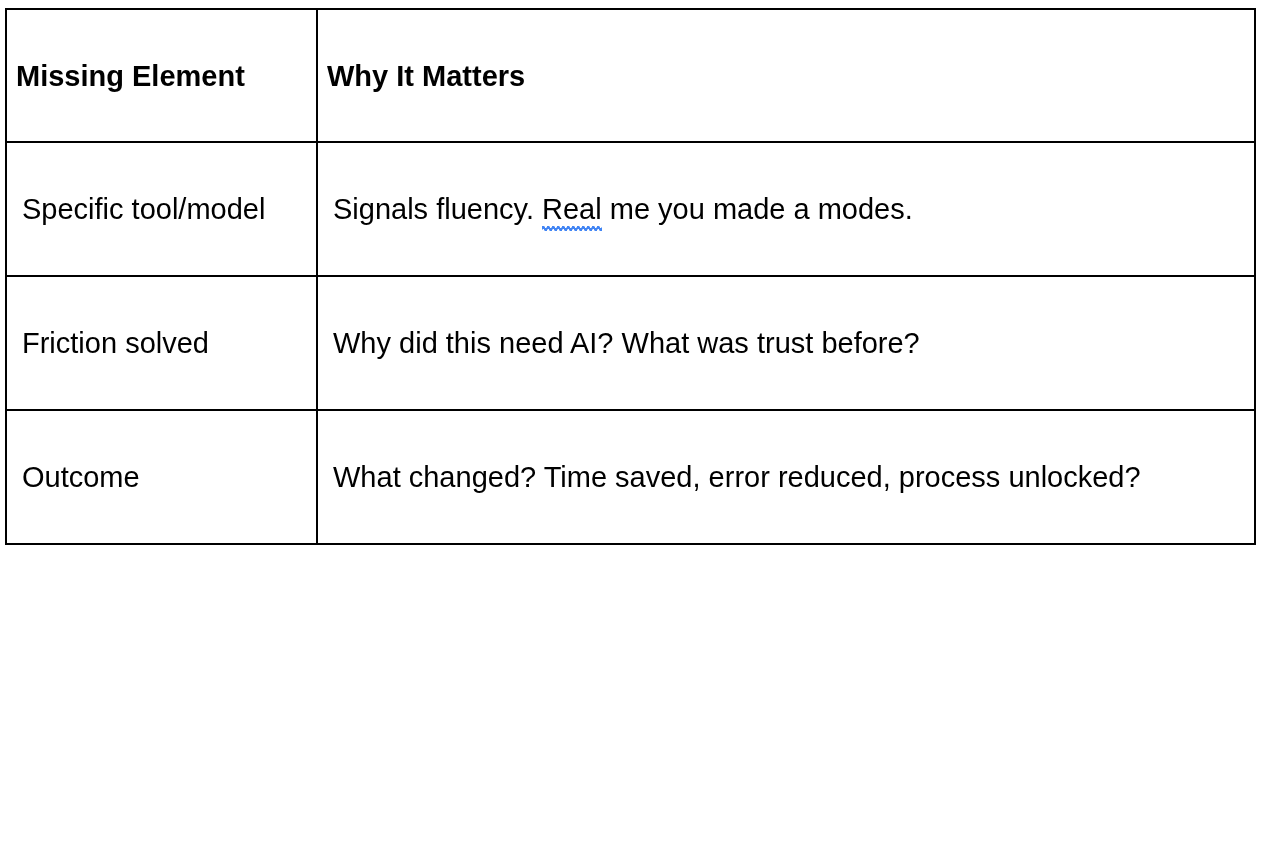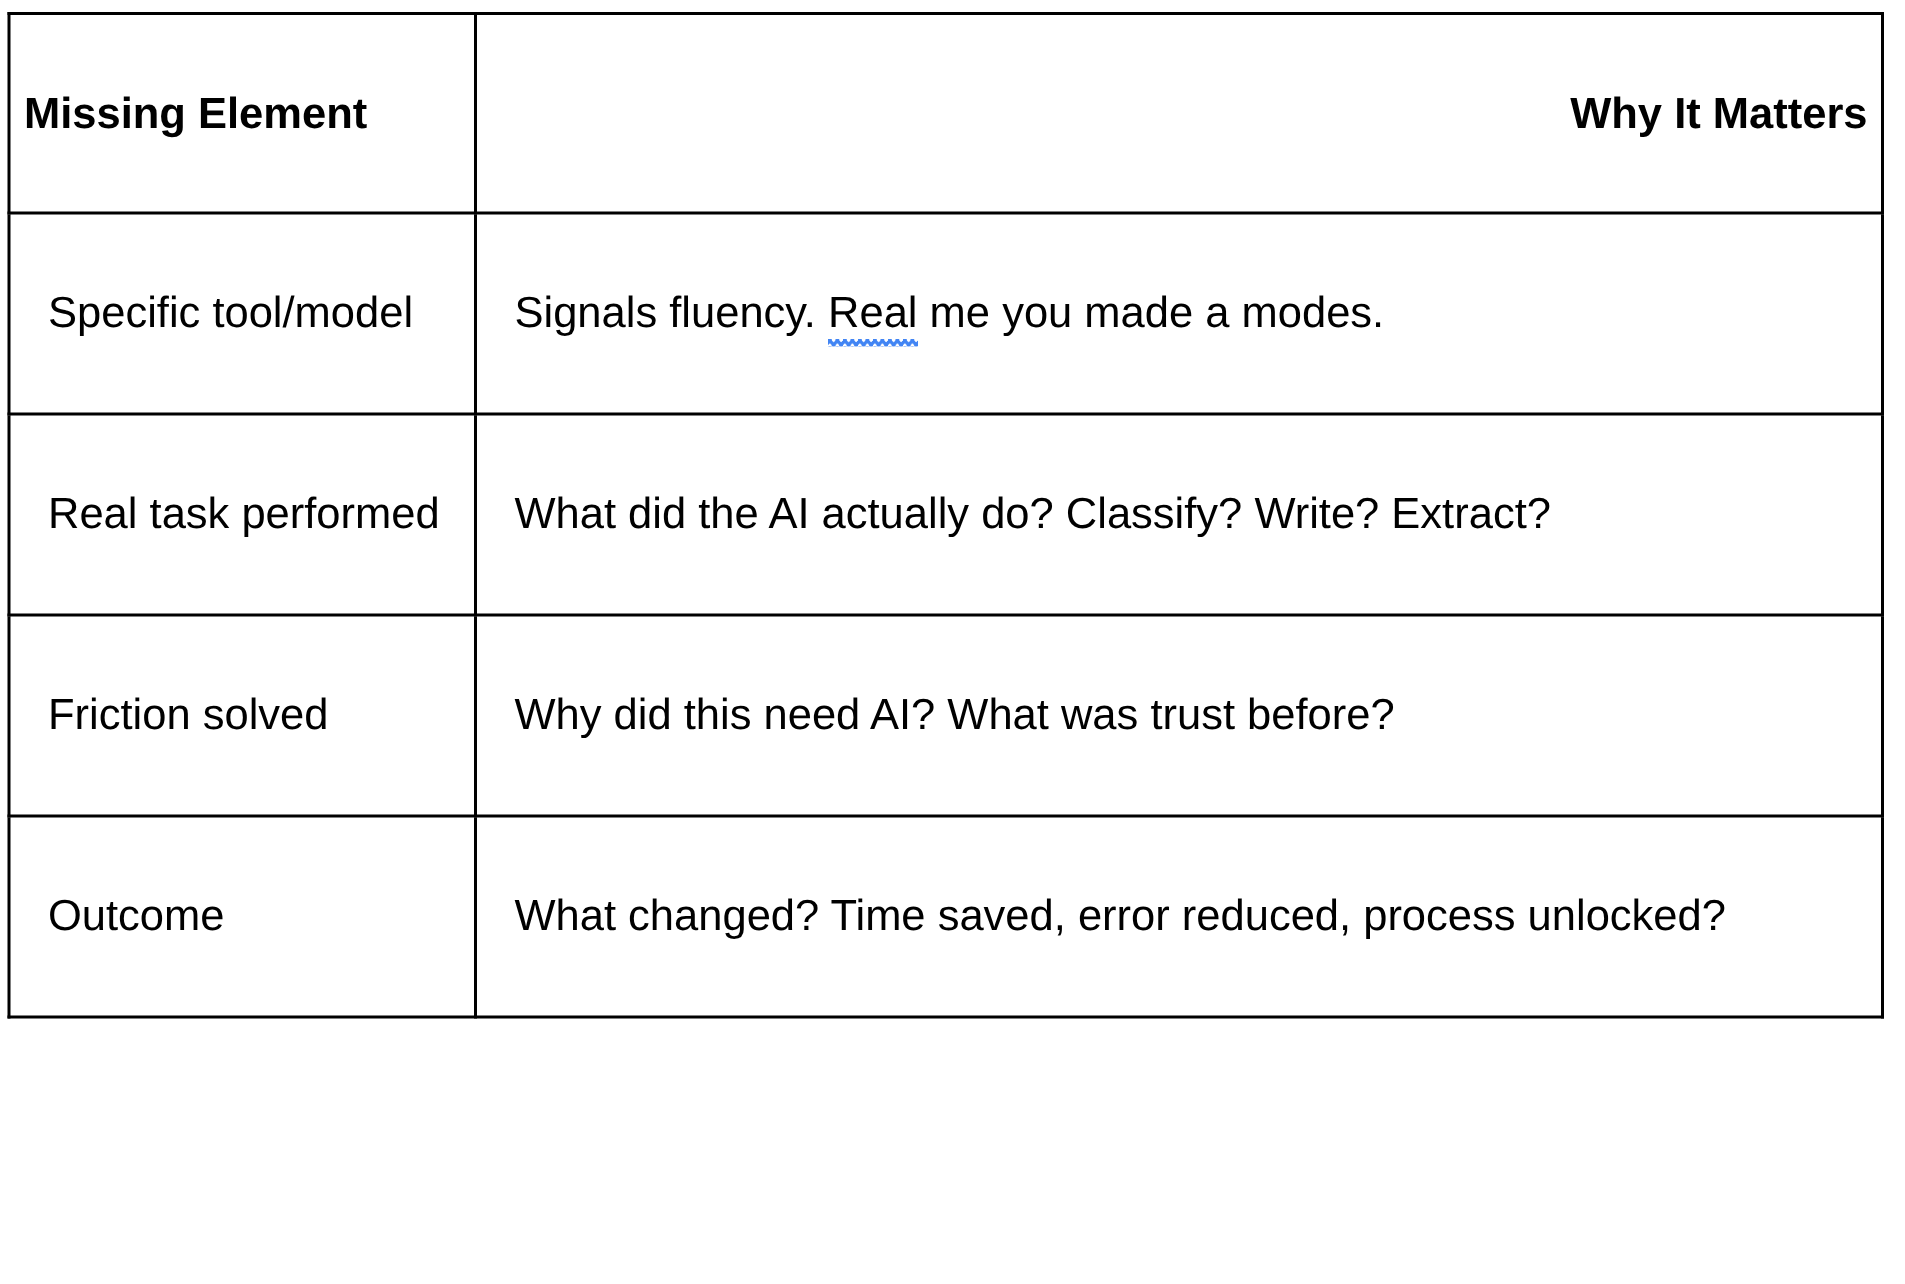--- a/index.html
+++ b/index.html
@@ -48,30 +48,30 @@
     font-size: 29px;
     font-weight: bold;
     line-height: 36px;
     padding: 4px 9px;
     margin-left: 43px;
   }
   th.header-element {
     text-align: left;
   }
   th.header-reason {
-    text-align: right;
+    text-align: left;
   }
 
   
   tr.data-row td {
     height: 134px;
     font-size: 29px;
     font-weight: normal;
     line-height: 37px;
-    padding: 4px 25px;
+    padding: 4px 15px;
     text-align: left;
   }
 
   tr.data-row.tall-row td {
     height: 170px;
   }
 
   td.cell-element {
     white-space: nowrap;
   }
@@ -116,24 +116,20 @@
         <th class="header-reason">Why It Matters</th>
       </tr>
     </thead>
     <tbody>
 
       <tr class="data-row">
         <td class="cell-element">Specific tool/model</td>
         <td class="cell-reason"><span>Signals fluency. </span><span class="spellcheck">Real</span><span> me you made a modes.</span></td>
       </tr>
 
-      <tr class="data-row">
-        <td class="cell-element">Real task performed</td>
-        <td class="cell-reason">What did the AI actually do? Classify? Write? Extract?</td>
-      </tr>
 
       <tr class="data-row">
         <td class="cell-element">Friction solved</td>
         <td class="cell-reason">Why did this need AI? What was trust before?</td>
       </tr>
 
       <tr class="data-row">
         <td class="cell-element">Outcome</td>
         <td class="cell-reason">What changed? Time saved, error reduced, process unlocked?</td>
       </tr>

